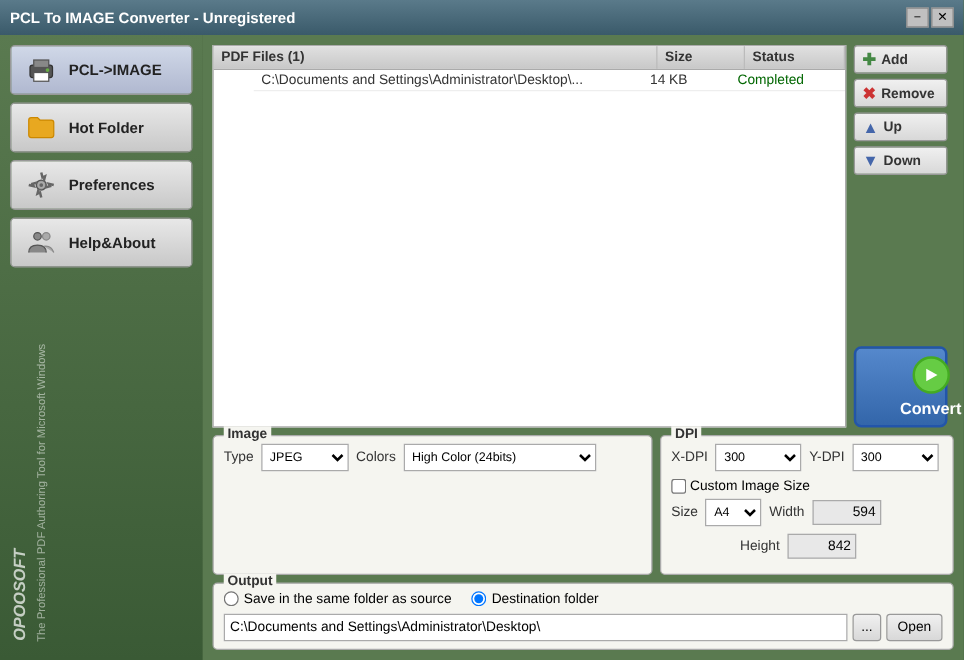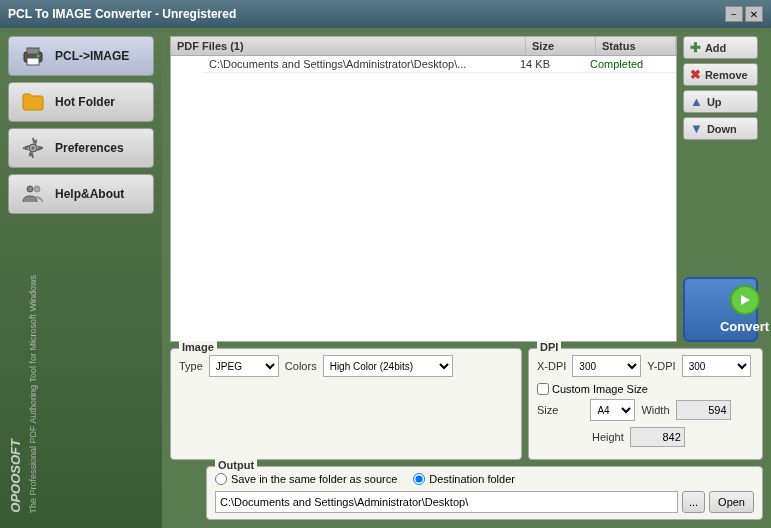--- a/index.html
+++ b/index.html
@@ -244,23 +244,23 @@
 
     select {
       height: 22px;
       border: 1px solid #aaa;
       background: white;
       font-size: 10px;
       padding: 1px 2px;
     }
 
     .type-select { width: 70px; }
-    .colors-select { width: 130px; }
+    .colors-select { width: 154px; }
     .dpi-select { width: 69px; }
-    .size-select { width: 45px; margin-left: 26px; }
+    .size-select { width: 45px; }
 
     
     .quality-row {
       display: flex;
       align-items: center;
       gap: 6px;
     }
     .slider-container {
       flex: 1;
       height: 20px;
@@ -313,21 +313,20 @@
       text-align: right;
     }
 
     
     .output-panel {
       background: #f5f5f0;
       border: 1px solid #aaa;
       border-radius: 4px;
       padding: 6px 8px 6px 8px;
       position: relative;
-      margin-left: 36px;
     }
     .output-panel .panel-title {
       background: #f5f5f0;
     }
 
     .radio-row {
       display: flex;
       align-items: center;
       gap: 16px;
       margin-bottom: 6px;

